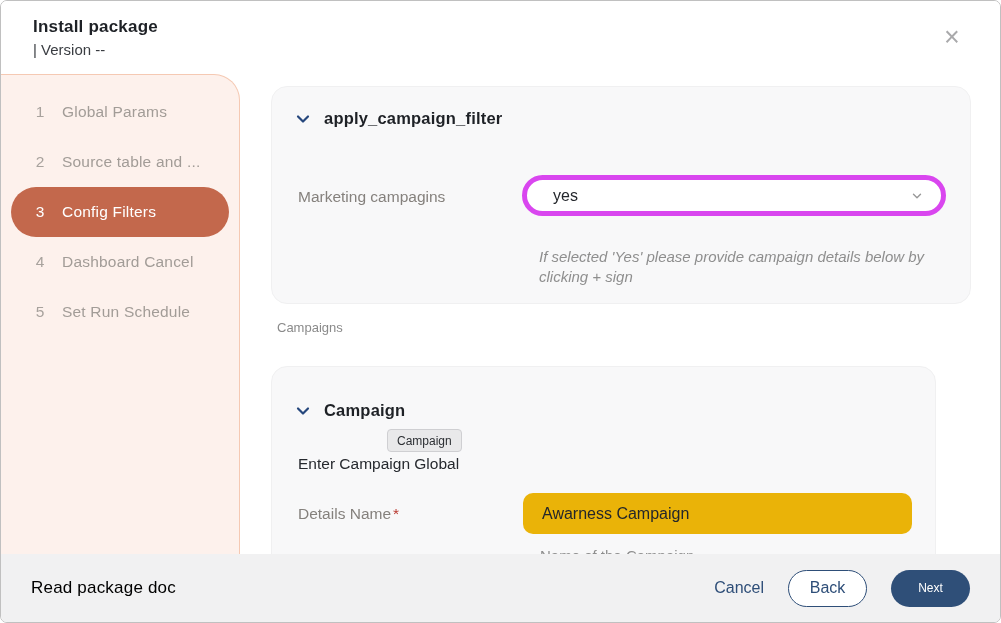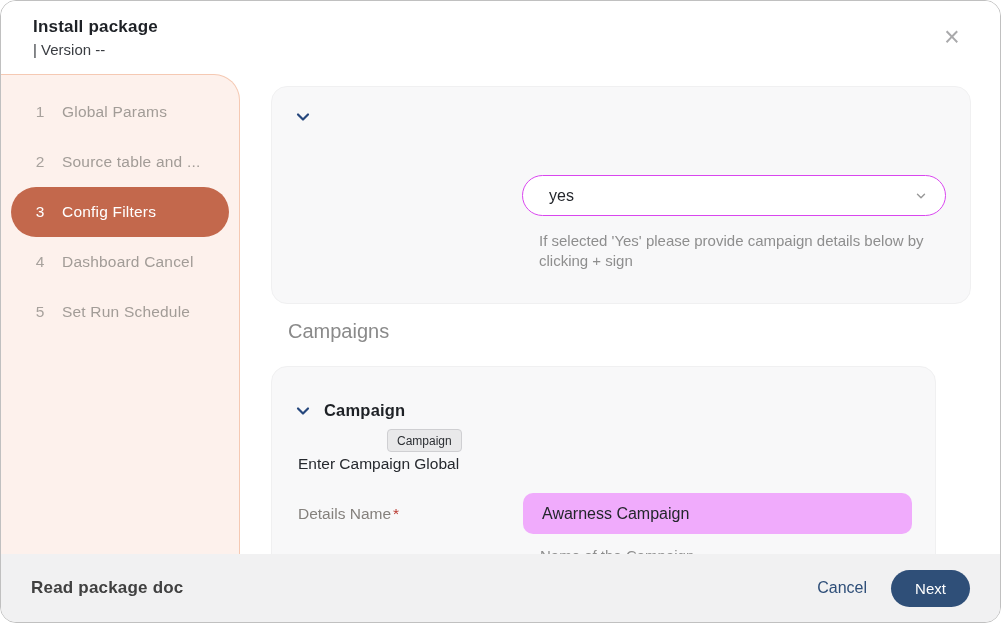--- a/index.html
+++ b/index.html
@@ -1,19 +1,19 @@
 <!DOCTYPE html>
 <html><head>
 <meta charset="utf-8">
 <style>
   * { margin:0; padding:0; box-sizing:border-box; }
   html,body { width:1001px; height:623px; font-family:"Liberation Sans", sans-serif; background:#ffffff; }
   .modal {
     position:absolute; inset:0; width:1001px; height:623px;
-    background:#ffffff; border:1px solid #c0c0c0; border-radius:16px;
+    background:#ffffff; border:1px solid #c0c0c0; border-radius:7px;
     overflow:hidden;
     padding-left:44px;
   }
   
   .header { position:absolute; top:0; left:0; right:0; height:73px; background:#ffffff; }
   .header-title { position:absolute; left:32px; top:16px; font-size:17px; font-weight:700; color:#1e2126; letter-spacing:.2px; }
   .header-version { position:absolute; left:32px; top:40px; font-size:15px; color:#3a3d42; }
   .close-btn { position:absolute; top:22px; right:34px; width:28px; height:28px; border:none; background:transparent;
     color:#a9a9ab; font-size:27px; line-height:28px; text-align:center; cursor:pointer; font-family:"Liberation Sans",sans-serif; }
   
@@ -31,53 +31,53 @@
   
   .content { position:absolute; left:270px; top:73px; width:700px; height:482px; overflow:hidden; }
   .card { position:absolute; background:#f8f8f9; border:1px solid #f0f0f1; border-radius:16px; }
   .card1 { left:0; top:12px; width:700px; height:218px; }
   .card2 { left:0; top:292px; width:665px; height:400px; }
   .section-head { position:absolute; display:flex; align-items:center; gap:13px; }
   .section-title { font-size:16.5px; font-weight:700; color:#1e2126; letter-spacing:.2px; }
   .chev { display:block; }
   .field-label { position:absolute; font-size:15.5px; color:#85817d; }
   .select-box {
-    position:absolute; background:#ffffff; border:1px solid #d946ef; border-radius:21px;
+    position:absolute; background:#ffffff; border:5px solid #d946ef; border-radius:21px;
     display:flex; align-items:center; justify-content:space-between; padding:0 18px 0 26px; cursor:pointer;
   }
   .select-value { font-size:16px; color:#23262b; }
   .help-text { position:absolute; font-size:15px; color:#8e8e8e; line-height:20px; }
-  .campaigns-label { position:absolute; left:17px; top:246px; font-size:20px; color:#8a8a8a; }
+  .campaigns-label { position:absolute; left:6px; top:246px; font-size:13px; color:#8a8a8a; }
   .tooltip-badge {
     position:absolute; left:115px; top:62px; min-width:68px; height:23px;
     background:#e9e9ea; border:1px solid #cfcfd2; border-radius:4px;
     font-size:12px; color:#2c2f33; display:flex; align-items:center; justify-content:center; padding:0 9px;
   }
   .card-subtitle { position:absolute; left:26px; top:88px; font-size:15.5px; color:#26292e; }
   .req-star { color:#b8372e; margin-left:2px; }
   .text-input {
     position:absolute; left:251px; top:126px; width:389px; height:41px;
-    background:#f0abfc; border:none; border-radius:10px; padding:0 19px;
+    background:#eab308; border:none; border-radius:10px; padding:0 19px;
     font-size:16px; color:#23262b; font-family:"Liberation Sans",sans-serif; outline:none;
   }
   
   .footer {
     position:absolute; left:0; right:0; bottom:0; height:68px; background:#f1f1f2;
     display:flex; align-items:center; padding:0 30px;
   }
-  .doc-link { font-size:17px; font-weight:700; color:#404040; letter-spacing:.2px; cursor:pointer; }
+  .doc-link { font-size:17px; font-weight:400; color:#000000; letter-spacing:.2px; cursor:pointer; }
   .footer-actions { margin-left:auto; display:flex; align-items:center; gap:24px; }
   .cancel-btn { background:none; border:none; font-size:16px; color:#2e4e78; cursor:pointer; font-family:"Liberation Sans",sans-serif; }
   .back-btn {
     width:79px; height:37px; border-radius:19px; background:#ffffff; border:1px solid #2e4e78;
     font-size:16px; color:#2e4e78; cursor:pointer; font-family:"Liberation Sans",sans-serif;
   }
   .next-btn {
     width:79px; height:37px; border-radius:19px; background:#2f4f78; border:none;
-    font-size:15px; color:#ffffff; cursor:pointer; font-family:"Liberation Sans",sans-serif;
+    font-size:12px; color:#ffffff; cursor:pointer; font-family:"Liberation Sans",sans-serif;
   }
 </style>
 </head>
 <body>
 
 <div class="modal">
 
   <div class="header">
     <div class="header-title">Install package</div>
     <div class="header-version">| Version --</div>
@@ -107,28 +107,30 @@
     </div>
   </div>
 
   <div class="content">
 
     <div class="card card1">
       <div class="section-head" style="left:23px; top:22px;">
         <svg class="chev" width="16" height="16" viewBox="0 0 16 16">
           <path d="M3 5.5 L8 10.5 L13 5.5" fill="none" stroke="#26477d" stroke-width="2.2" stroke-linecap="round" stroke-linejoin="round"></path>
         </svg>
+        <span class="section-title">apply_campaign_filter</span>
       </div>
+      <div class="field-label" style="left:26px; top:101px;">Marketing campagins</div>
       <div class="select-box" style="left:250px; top:88px; width:424px; height:41px;">
         <span class="select-value">yes</span>
         <svg width="12" height="12" viewBox="0 0 12 12">
           <path d="M2.5 4.2 L6 7.8 L9.5 4.2" fill="none" stroke="#9a9a9a" stroke-width="1.4" stroke-linecap="round" stroke-linejoin="round"></path>
         </svg>
       </div>
-      <div class="help-text" style="left:267px; top:144px; width:388px;">If selected 'Yes' please provide campaign details below by clicking + sign</div>
+      <div class="help-text" style="left:267px; top:160px; width:388px;font-style:italic;">If selected 'Yes' please provide campaign details below by clicking + sign</div>
     </div>
 
     <div class="campaigns-label">Campaigns</div>
 
     <div class="card card2">
       <div class="section-head" style="left:23px; top:34px;">
         <svg class="chev" width="16" height="16" viewBox="0 0 16 16">
           <path d="M3 5.5 L8 10.5 L13 5.5" fill="none" stroke="#26477d" stroke-width="2.2" stroke-linecap="round" stroke-linejoin="round"></path>
         </svg>
         <span class="section-title">Campaign</span>
@@ -140,17 +142,18 @@
       </div>
       <input class="text-input" type="text" value="Awarness Campaign" style="">
       <div class="help-text" style="left:268px; top:179px;">Name of the Campaign</div>
     </div>
   </div>
 
   <div class="footer">
     <span class="doc-link">Read package doc</span>
     <div class="footer-actions">
       <button class="cancel-btn">Cancel</button>
+      <button class="back-btn">Back</button>
       <button class="next-btn">Next</button>
     </div>
   </div>
 
 </div>
 
 </body></html>

